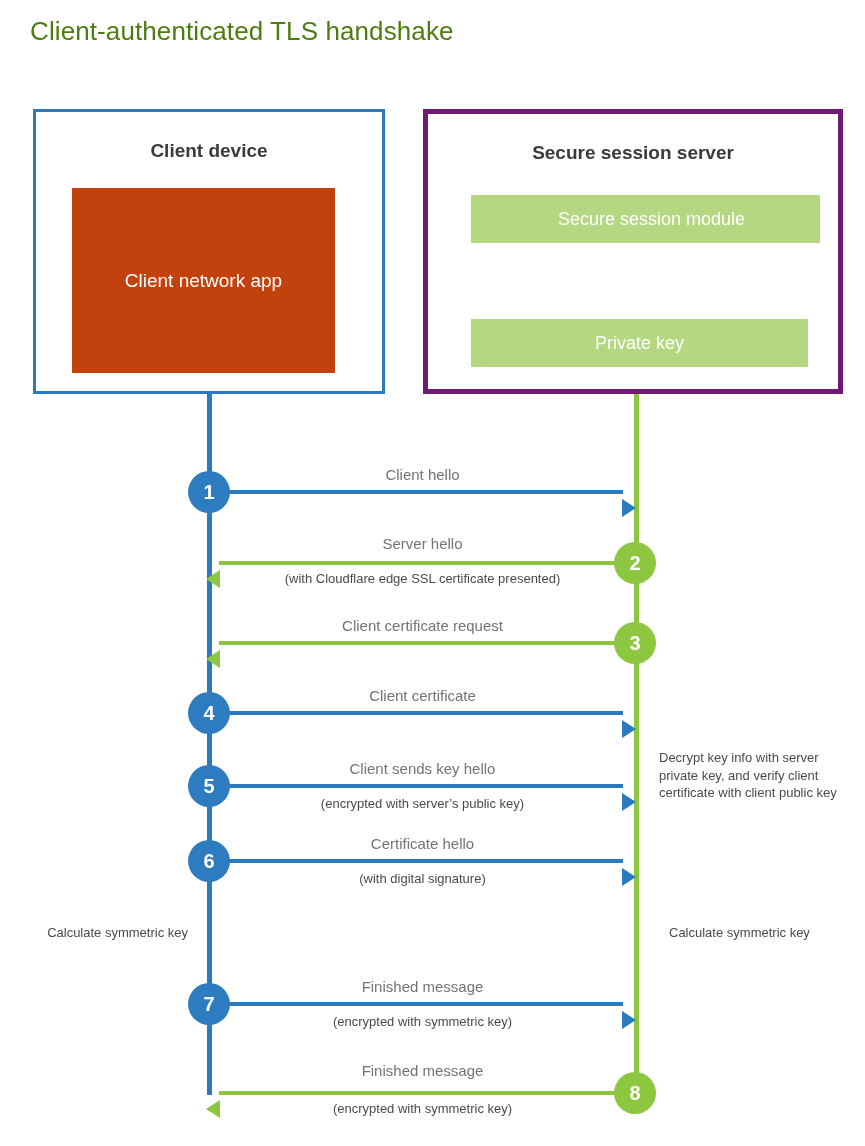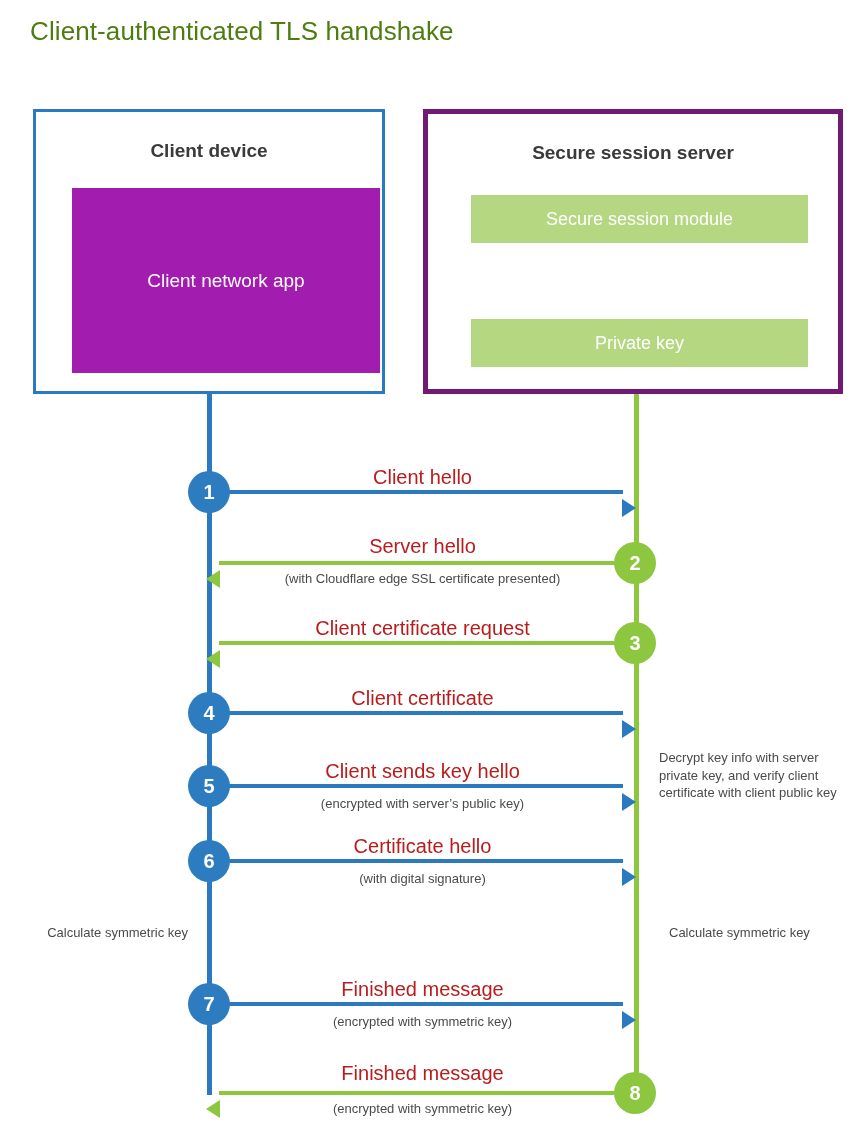--- a/index.html
+++ b/index.html
@@ -23,33 +23,33 @@
   .actor-box{position:absolute;background:#ffffff;box-sizing:border-box;}
   .actor-box.client{left:33px;top:109px;width:352px;height:285px;border:3px solid #2b79bf;}
   .actor-box.server{left:423px;top:109px;width:420px;height:285px;border:5px solid #701a75;}
 
   .actor-title{
     position:absolute;left:0;right:0;top:28px;
     text-align:center;font-size:19px;font-weight:bold;color:#3a3a3a;
   }
 
   .client-app{
-    position:absolute;left:36px;top:76px;width:308px;height:185px;
-    background:#a21caf;color:#ffffff;
+    position:absolute;left:36px;top:76px;width:263px;height:185px;
+    background:#c2410c;color:#ffffff;
     display:flex;align-items:center;justify-content:center;
     font-size:19px;line-height:1.35;text-align:center;font-weight:400;
   }
 
   .server-bar{
     position:absolute;left:43px;width:337px;height:48px;
     background:#b5d781;color:#ffffff;
     display:flex;align-items:center;justify-content:center;
     font-size:18px;font-weight:400;
   }
-  .server-bar.b0{top:81px;}
+  .server-bar.b0{top:81px;padding-left:12px;}
   .server-bar.b1{top:143px;}
   .server-bar.b2{top:205px;}
 
   
   .lifeline{position:absolute;width:5px;}
   .lifeline.client{left:207px;top:394px;height:701px;background:#2b79bf;}
   .lifeline.server{left:634px;top:394px;height:699px;background:#8dc63f;}
 
   
   .msg{position:absolute;left:0;width:865px;height:0;}
@@ -65,21 +65,21 @@
   .step-circle{
     position:absolute;width:42px;height:42px;border-radius:50%;
     display:flex;align-items:center;justify-content:center;
     color:#ffffff;font-size:20px;font-weight:bold;
   }
   .step-circle.blue{background:#2d7cc0;}
   .step-circle.green{background:#8dc63f;}
 
   .msg-label{
     position:absolute;text-align:center;white-space:nowrap;
-    font-size:20px;color:#b91c1c;
+    font-size:15px;color:#737373;
   }
   .msg-sub{
     position:absolute;text-align:center;white-space:nowrap;
     font-size:13px;color:#4a4a4a;
   }
 
   
   .note{
     position:absolute;font-size:13px;line-height:1.35;color:#4a4a4a;
   }

